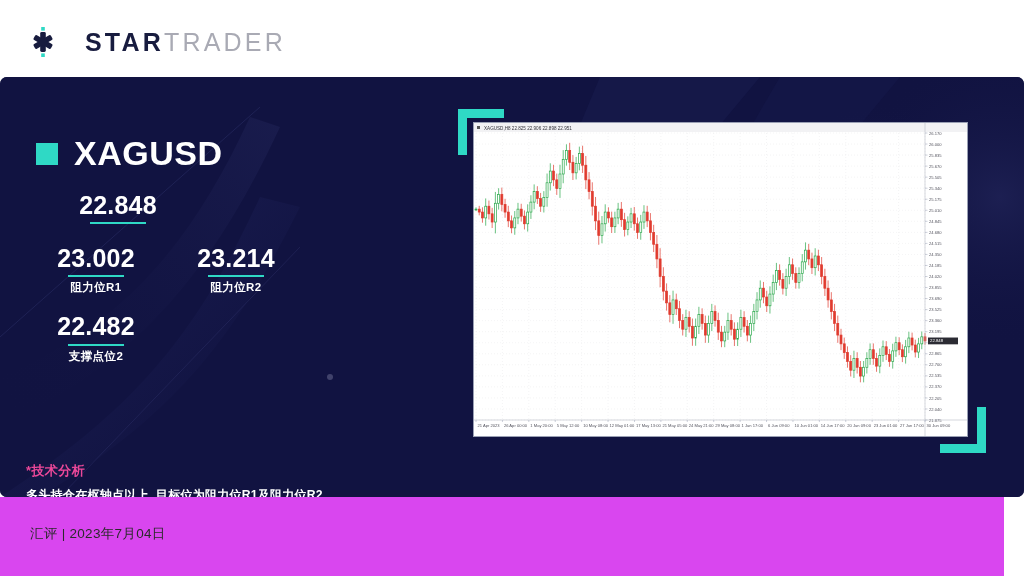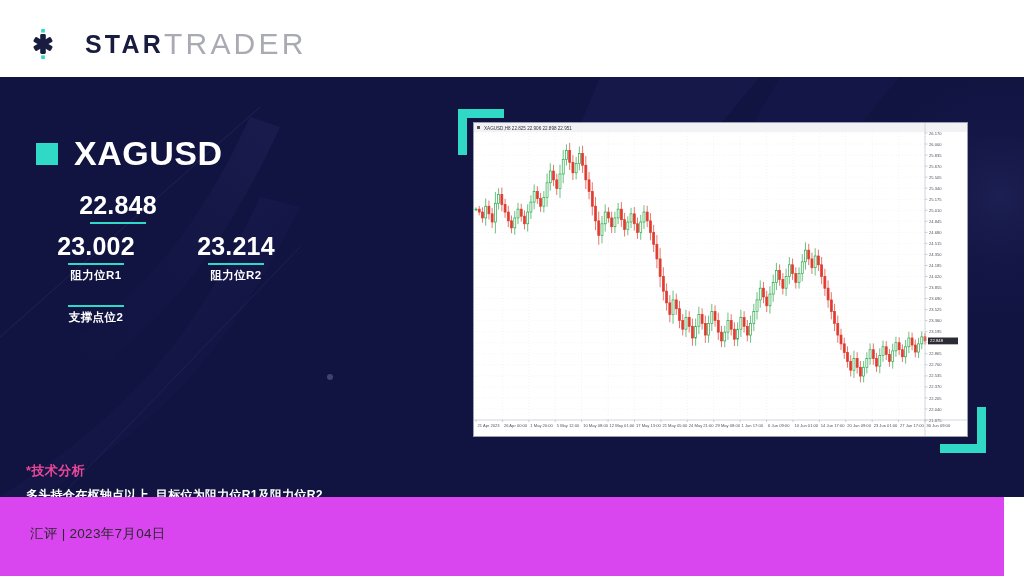--- a/index.html
+++ b/index.html
@@ -16,27 +16,28 @@
     background:#ffffff;
   }
   .logo-wrap {
     position:absolute; left:28px; top:27px;
     display:flex; align-items:center; gap:27px;
   }
   .logo-mark { position:relative; width:30px; height:30px; }
   .logo-mark svg { display:block; }
   .logo-text { display:flex; align-items:center; }
   .logo-star { font-size:25px; font-weight:bold; letter-spacing:3.2px; color:#181c3f; }
-  .logo-trader { font-size:30px; font-weight:400; letter-spacing:3.2px; color:#a9aab4; }
+  .logo-trader { font-size:25px; font-weight:400; letter-spacing:3.2px; color:#a9aab4; }
 
   
   .stage {
     position:absolute; left:0; top:77px; width:1024px; height:420px;
     background:#111341;
     overflow:hidden;
+    border-radius:7px;
   }
   .stage .bg-svg { position:absolute; left:0; top:0; width:1024px; height:420px; }
 
   
   .left-col { position:absolute; left:0; top:0; width:440px; height:420px; }
 
   .symbol-row {
     position:absolute; left:36px; top:57px;
     display:flex; align-items:center; gap:16px;
   }
@@ -46,21 +47,21 @@
   }
 
   .pivot-block { position:absolute; left:38px; top:115px; width:160px; text-align:center; }
   .stat-value {
     font-size:25px; font-weight:bold; color:#ffffff; line-height:1.05;
     letter-spacing:0.2px;
   }
   .stat-rule { width:56px; height:2px; background:#2fd9c5; margin:4px auto 3px; }
   .stat-label { font-size:11.5px; color:#ffffff; font-weight:bold; letter-spacing:.4px; }
 
-  .grid-stats { position:absolute; left:26px; top:156px; width:280px; }
+  .grid-stats { position:absolute; left:26px; top:168px; width:280px; }
   .grid-row { display:flex; }
   .grid-cell { width:140px; text-align:center; padding-bottom:18px; }
 
   .analysis { position:absolute; left:26px; top:385px; width:400px; }
   .analysis-title {
     font-size:13px; font-weight:bold; color:#ec4899; letter-spacing:.4px;
     margin-bottom:6px;
   }
   .analysis-body {
     font-size:12.2px; font-weight:bold; color:#ffffff; line-height:1.62;
@@ -168,20 +169,21 @@
           <div class="stat-label">阻力位R1</div>
         </div>
         <div class="grid-cell">
           <div class="stat-value">23.214</div>
           <div class="stat-rule"></div>
           <div class="stat-label">阻力位R2</div>
         </div>
       </div>
       <div class="grid-row">
         <div class="grid-cell">
+          <div class="stat-value">22.482</div>
           <div class="stat-rule"></div>
           <div class="stat-label">支撑点位2</div>
         </div>
       </div>
     </div>
 
     <div class="analysis">
       <div class="analysis-title">*技术分析</div>
       <div class="analysis-body">多头持仓在枢轴点以上, 目标位为阻力位R1及阻力位R2。</div>
 

